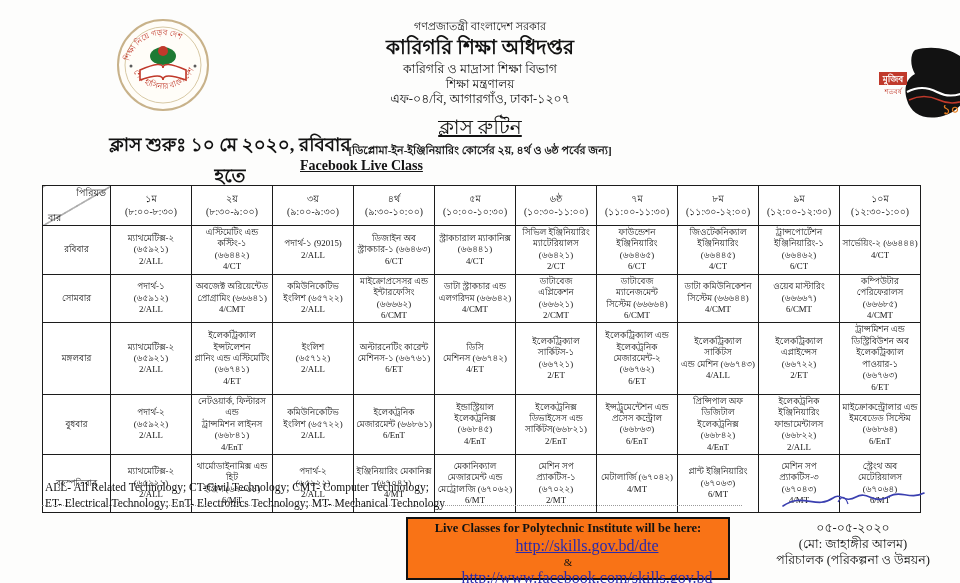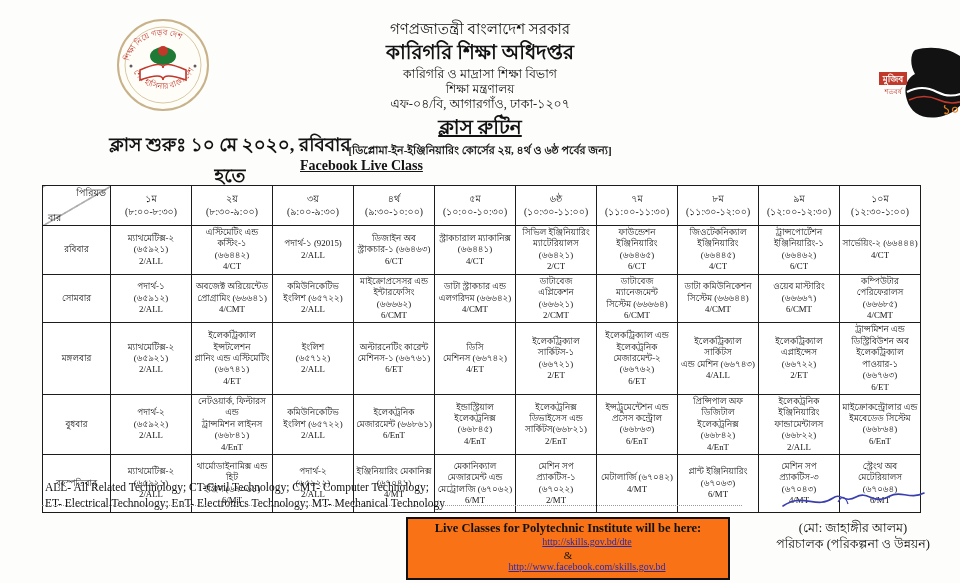--- a/index.html
+++ b/index.html
@@ -2,29 +2,29 @@
 <html lang="bn"><head>
 <meta charset="utf-8">
 <style>
   html,body{margin:0;padding:0;}
   body{width:960px;height:583px;background:#fdfdfc;position:relative;overflow:hidden;
        font-family:"Liberation Serif","DejaVu Serif",serif;color:#121212;}
   .abs{position:absolute;}
 
   
   .gov-header{left:280px;top:20px;width:400px;text-align:center;line-height:1.25;}
-  .gov-line1{font-size:15px;}
+  .gov-line1{font-size:11px;}
   .gov-line2{font-size:20px;font-weight:bold;margin:1px 0 2px 0;}
   .gov-line3{font-size:12.5px;}
   .gov-line4{font-size:12px;}
   .gov-line5{font-size:12.5px;}
 
   
   .routine-title{left:300px;top:112px;width:360px;text-align:center;font-size:20px;
-                 font-weight:bold;text-decoration:underline;}
+                 font-weight:normal;text-decoration:underline;}
   .start-note{left:95px;top:131px;width:270px;font-size:18.5px;font-weight:bold;text-align:center;}
   .course-note{left:300px;top:142px;width:360px;text-align:center;font-size:11px;font-weight:bold;}
   .fb-title{left:300px;top:158px;width:360px;font-size:14px;
             font-weight:bold;text-decoration:underline;}
 
   
   table.routine{border-collapse:collapse;table-layout:fixed;width:878px;left:42px;top:185px;
                 position:absolute;background:#fff;}
   .routine td,.routine th{border:1px solid #1c1c1c;padding:1px 2px;text-align:center;
                 vertical-align:middle;font-size:8.8px;line-height:1.3;white-space:pre-line;
@@ -35,21 +35,21 @@
   .corner .c-top{position:absolute;top:1px;right:4px;font-size:9.5px;}
   .corner .c-bottom{position:absolute;bottom:1px;left:5px;font-size:9.5px;}
   .day-cell{font-size:10.5px;}
 
   
   .legend{left:45px;top:480px;width:420px;font-size:11.5px;line-height:1.35;}
   .dotline{left:42px;top:505px;width:700px;border-top:1px dotted #9a9a9a;height:0;}
   .livebox{left:406px;top:517px;width:320px;height:57px;border:2px solid #111;
            text-align:center;padding-top:2px;background:#f97316;}
   .livebox .lb-title{font-size:12.5px;font-weight:bold;}
-  .livebox a{font-size:10px;text-decoration:underline;display:block;line-height:1.25;padding-left:38px;}
+  .livebox a{font-size:16px;text-decoration:underline;display:block;line-height:1.25;padding-left:38px;}
   .livebox .lb-amp{font-size:11px;line-height:1.1;}
   .sign-block{left:758px;top:488px;width:190px;text-align:center;line-height:1.3;}
   .sign-block .s-date{font-size:12.5px;}
   .sign-block .s-name{font-size:12.5px;}
   .sign-block .s-desg{font-size:12.5px;}
 </style>
 </head>
 <body>
 
 <div class="abs" style="left:116px;top:18px;width:94px;height:94px;">
@@ -328,15 +328,16 @@
   <a href="#" style="color:#2a2aad;">http://skills.gov.bd/dte</a>
   <div class="lb-amp">&amp;</div>
   <a href="#" style="color:#2a2aad;">http://www.facebook.com/skills.gov.bd</a>
 </div>
 
 <div class="abs sign-block">
   <svg width="150" height="26" viewBox="0 0 150 26">
     <path d="M5,18 C 25,4 38,22 55,10 C 63,4 66,16 78,9 C 90,2 96,18 112,8 C 122,2 132,12 146,5" fill="none" stroke="#3a3fb0" stroke-width="1.6" stroke-linecap="round"></path>
     <path d="M60,14 q 6,-10 10,2" fill="none" stroke="#3a3fb0" stroke-width="1.2"></path>
   </svg>
+  <div class="s-date">০৫-০৫-২০২০</div>
   <div class="s-name">(মো: জাহাঙ্গীর আলম)</div>
   <div class="s-desg">পরিচালক (পরিকল্পনা ও উন্নয়ন)</div>
 </div>
 
 </body></html>

